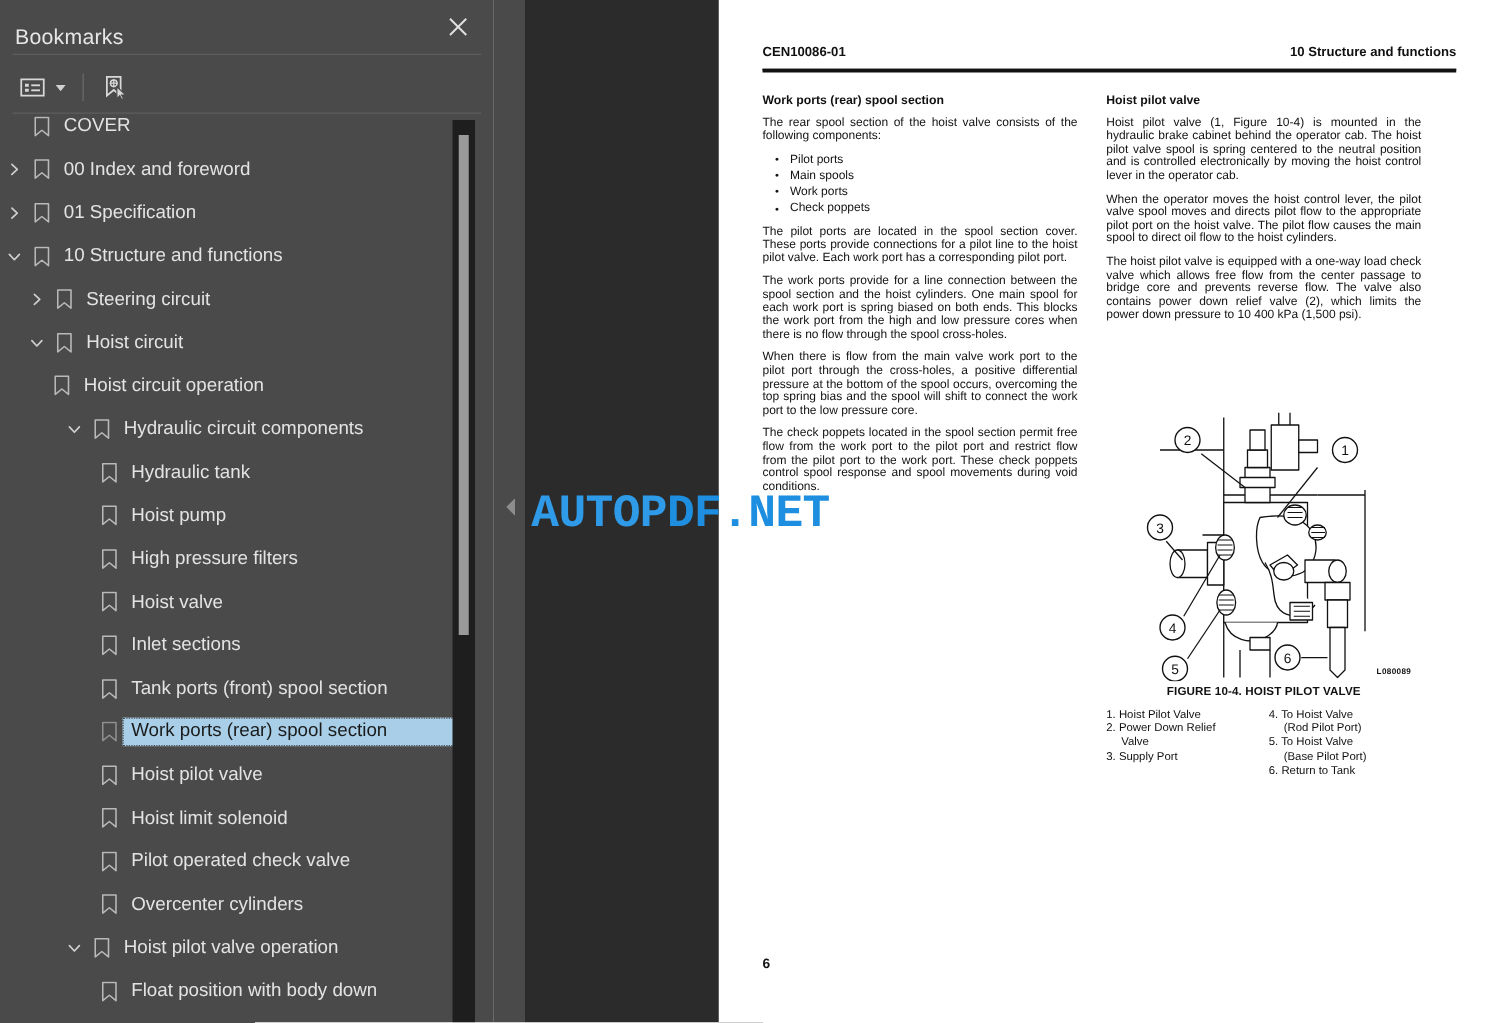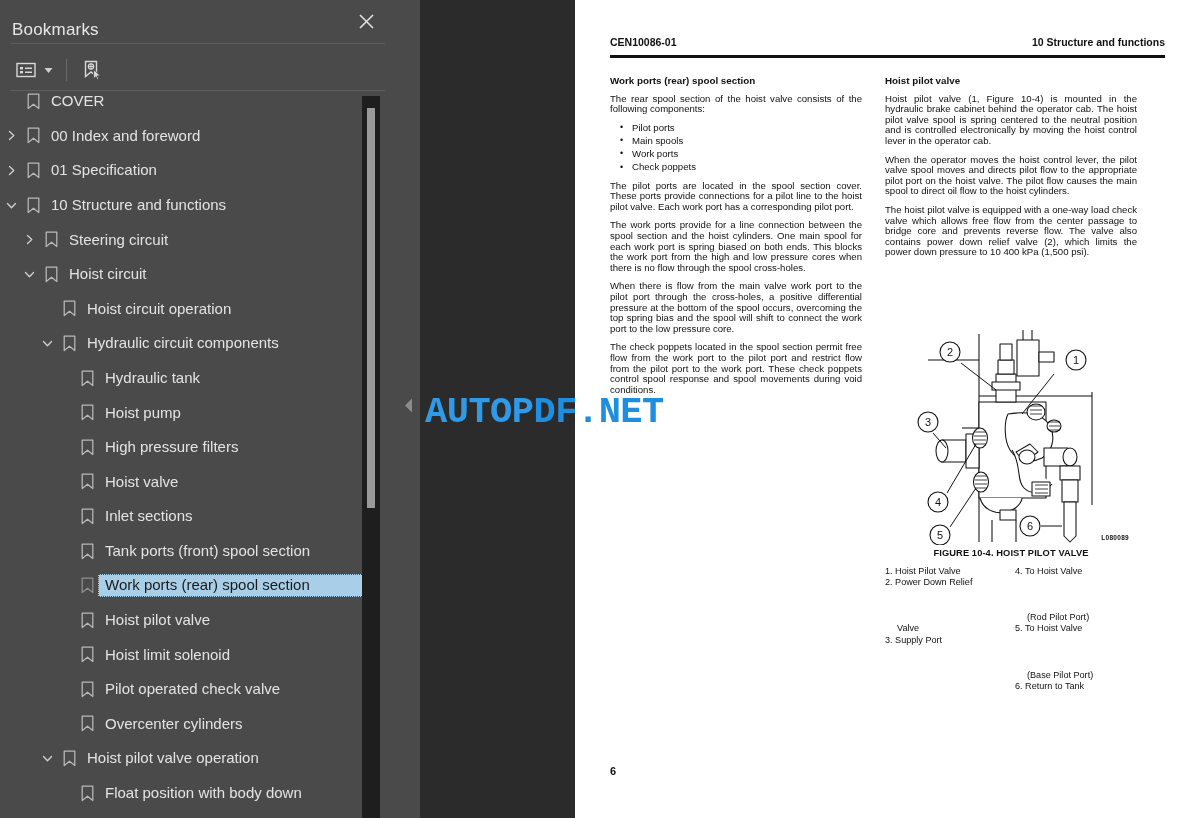--- a/index.html
+++ b/index.html
@@ -76,22 +76,22 @@
     background: #a9cfe8; color: #1a1a1a;
     outline: 1px dotted #4a4a4a; outline-offset: -1px;
     padding-right: 60px;
   }
 
   
   .lvl0 { padding-left: 22px; }
   .lvl0.has-kids { padding-left: 0; }
   .lvl1 { padding-left: 40px; }
   .lvl1.has-kids { padding-left: 18px; }
-  .lvl2 { padding-left: 58px; }
-  .lvl2.has-kids { padding-left: 36px; }
+  .lvl2 { padding-left: 38px; }
+  .lvl2.has-kids { padding-left: 36px; margin-left: 12px; }
   .lvl3 { padding-left: 76px; }
 
   
   #sb-scroll {
     position: absolute; right: 15px; top: 96px;
     width: 18px; height: 722px; background: #1e1e1e;
   }
   #sb-thumb {
     position: absolute; left: 5px; top: 12px;
     width: 8px; height: 400px; background: #9a9a9a;
@@ -167,21 +167,21 @@
   #fig-caption {
     text-align: center; font-size: 9.3px; font-weight: bold;
     color: #111; margin-top: 3px; letter-spacing: .1px;
   }
   #legend {
     display: flex; gap: 18px; margin-top: 8px;
     font-size: 9.1px; line-height: 11.2px; color: #111;
   }
   .legend-col { width: 112px; }
   .legend-col div { white-space: pre; }
-  .legend-cont { padding-left: 12px; margin-top: 35px; }
+  .legend-cont { padding-left: 12px; }
 
   #page-number {
     position: absolute; left: 35px; top: 765px;
     font-size: 11px; font-weight: bold; color: #111;
   }
 
   
   #watermark {
     position: absolute; left: 425px; top: 391px;
     font-size: 37px; font-weight: bold; letter-spacing: -0.5px;

